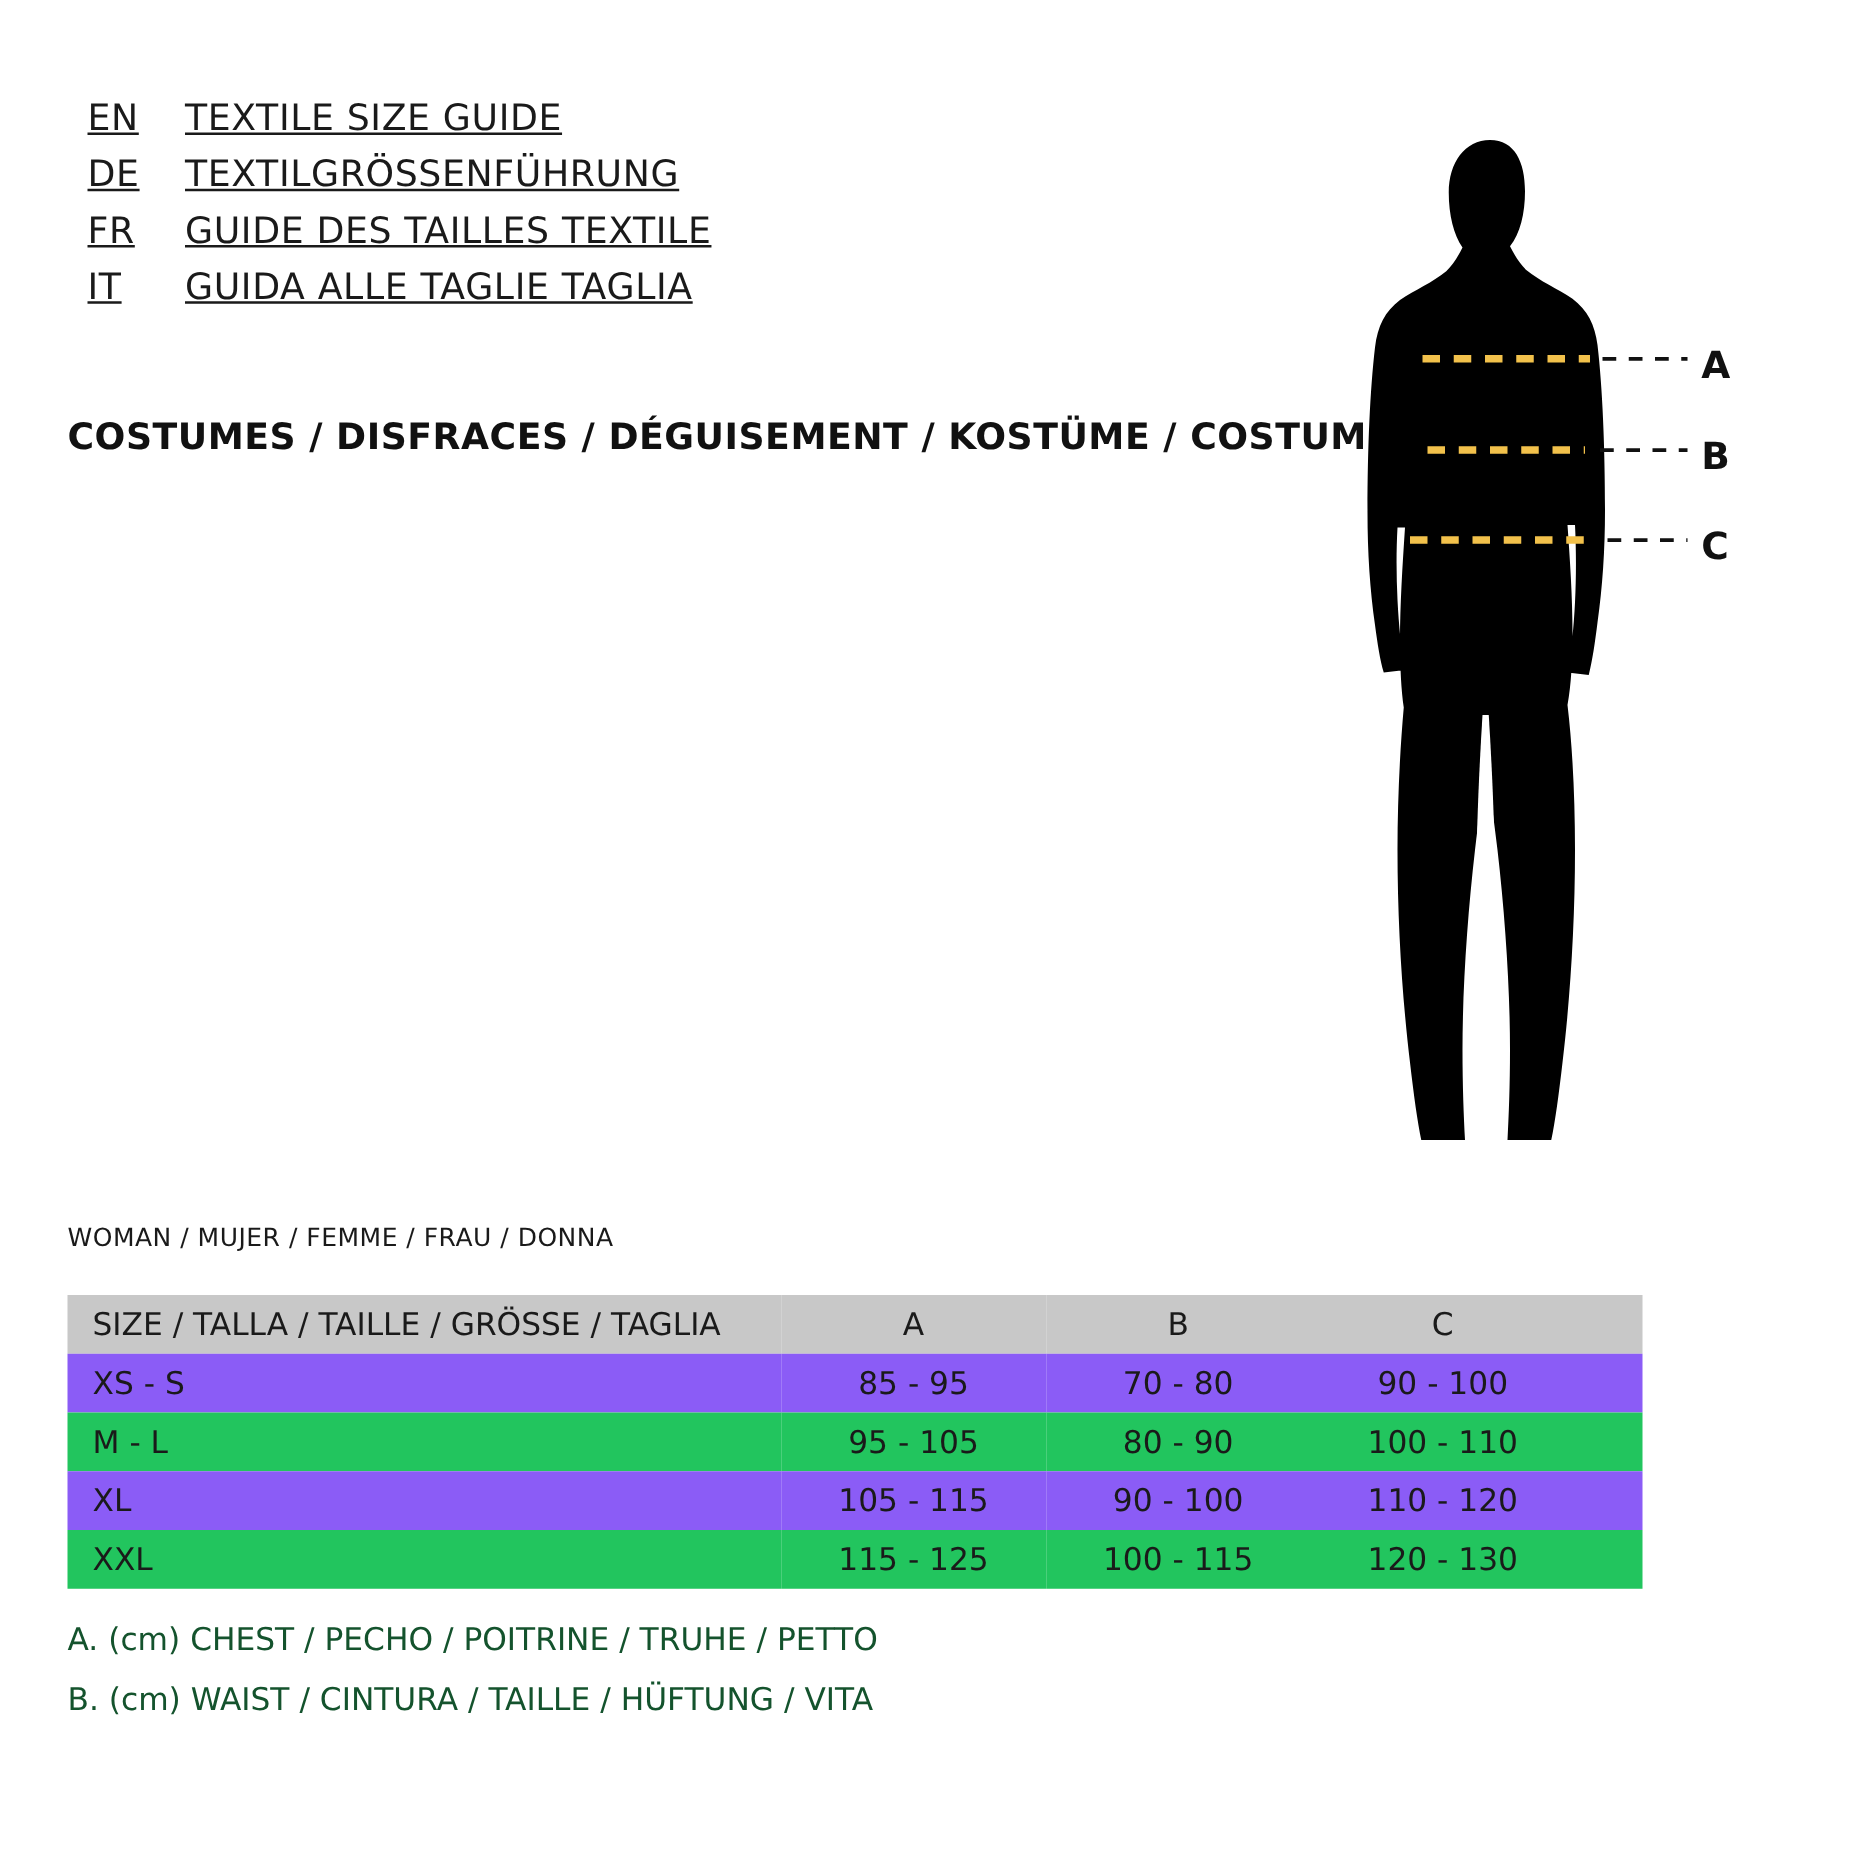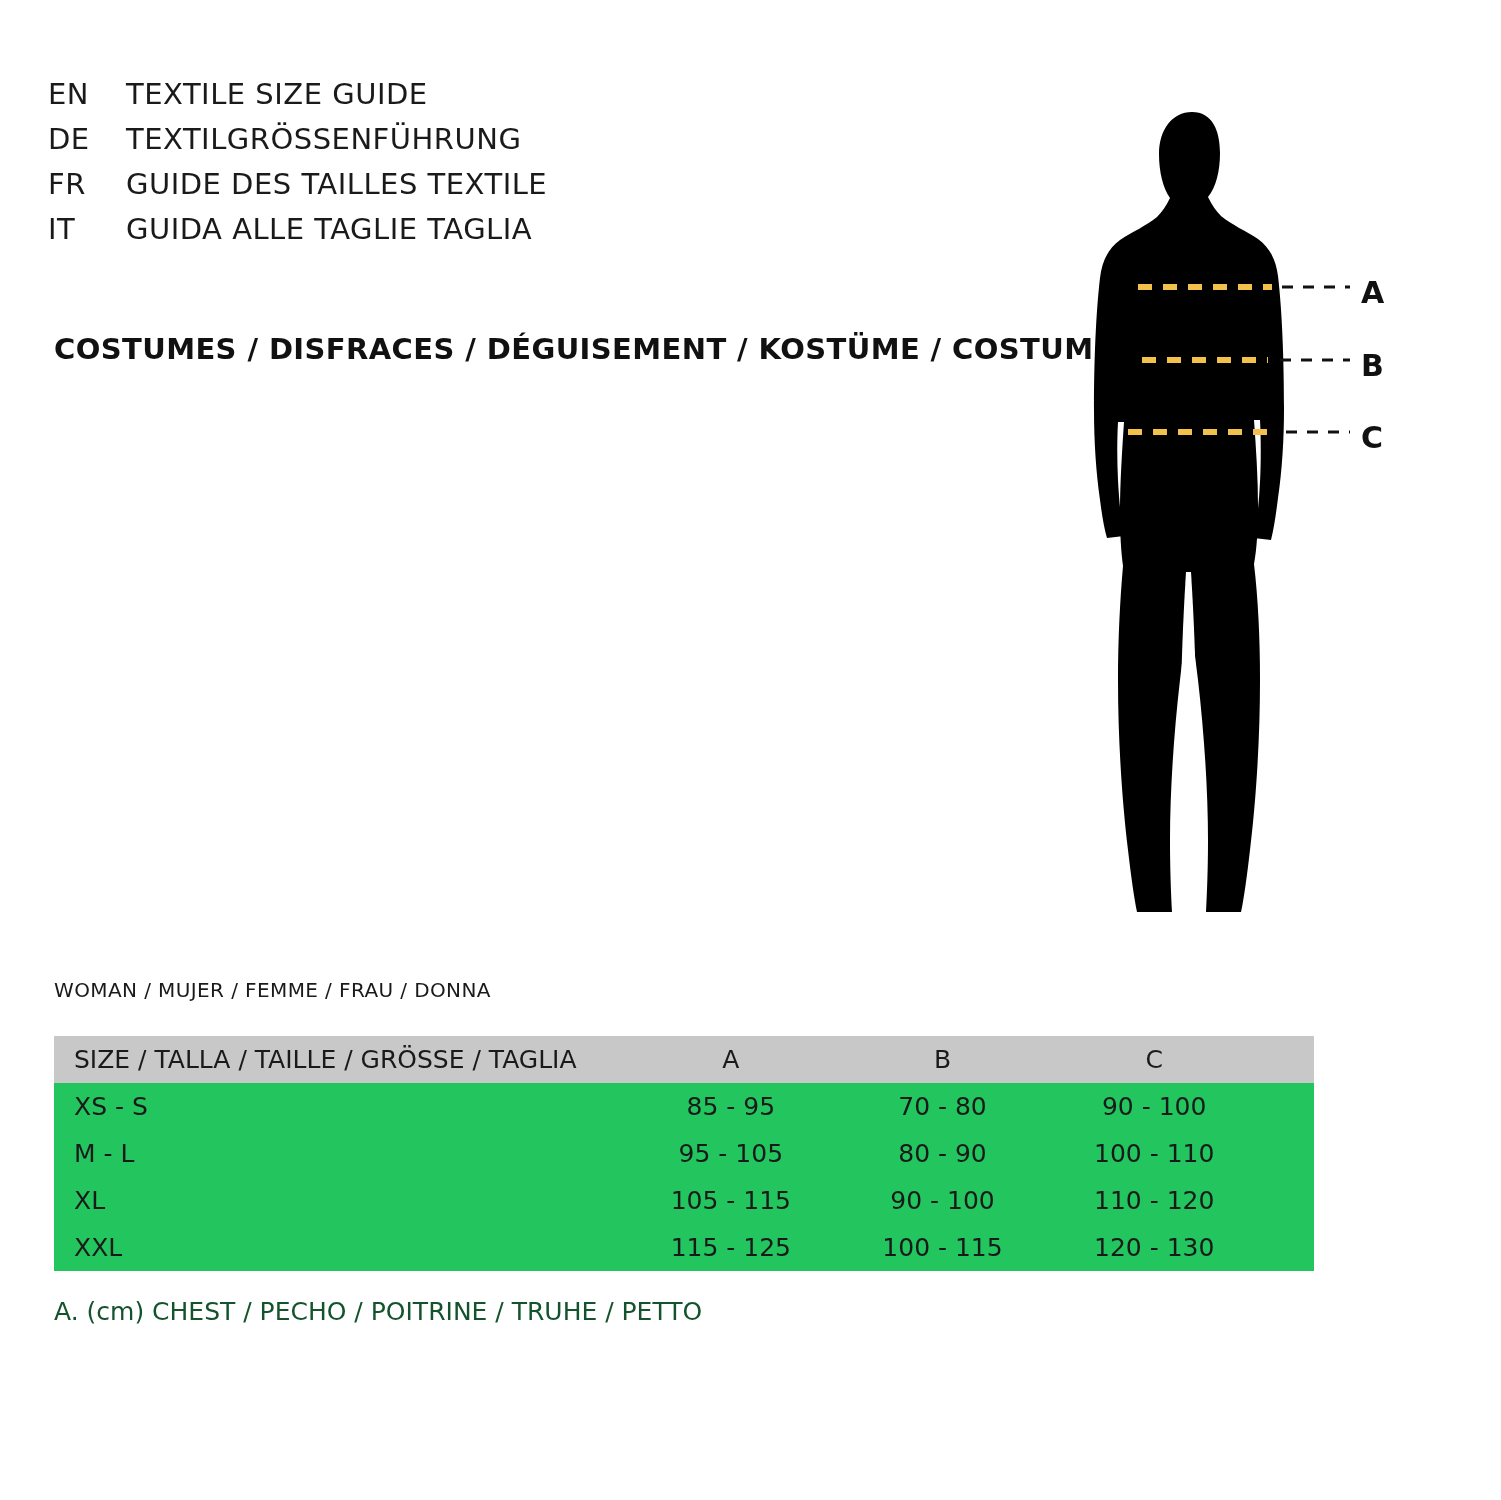--- a/index.html
+++ b/index.html
@@ -12,23 +12,24 @@
     height: 1500px;
     position: relative;
     font-family: "DejaVu Sans", sans-serif;
     color: #1a1a1a;
     overflow: hidden;
   }
 
   
   .lang-block {
     position: absolute;
-    left: 48px;
+    left: 70px;
     top: 72px;
     width: 960px;
+    text-decoration: underline;
   }
   .lang-row {
     display: flex;
     align-items: baseline;
     font-size: 29px;
     letter-spacing: 0.5px;
     line-height: 45px;
     color: #1a1a1a;
   }
   .lang-code {
@@ -99,21 +100,21 @@
   table.size-table th.first,
   table.size-table td.first {
     text-align: left;
     padding-left: 20px;
     width: 560px;
   }
   table.size-table th {
     background: #c8c8c8;
   }
   table.size-table tr.odd td {
-    background: #22c55e;
+    background: #8b5cf6;
   }
   table.size-table tr.even td {
     background: #22c55e;
   }
   table.size-table col.c-a { width: 215px; }
   table.size-table col.c-b { width: 215px; }
   table.size-table col.c-c { width: 215px; }
   table.size-table col.c-pad { width: 55px; }
 
   
@@ -262,13 +263,14 @@
       <td>115 - 125</td>
       <td>100 - 115</td>
       <td>120 - 130</td>
       <td></td>
     </tr>
   </tbody>
 </table>
 
 <div class="legend">
   <div>A. (cm) CHEST / PECHO / POITRINE / TRUHE / PETTO</div>
+  <div>B. (cm) WAIST / CINTURA / TAILLE / HÜFTUNG / VITA</div>
 </div>
 
 </body></html>

